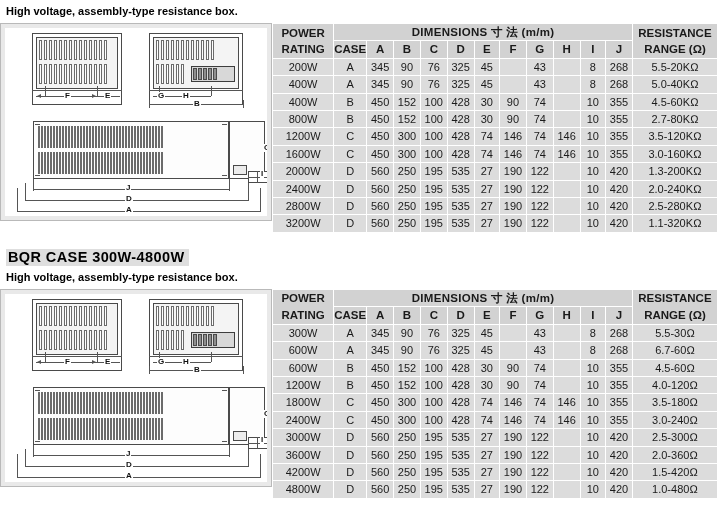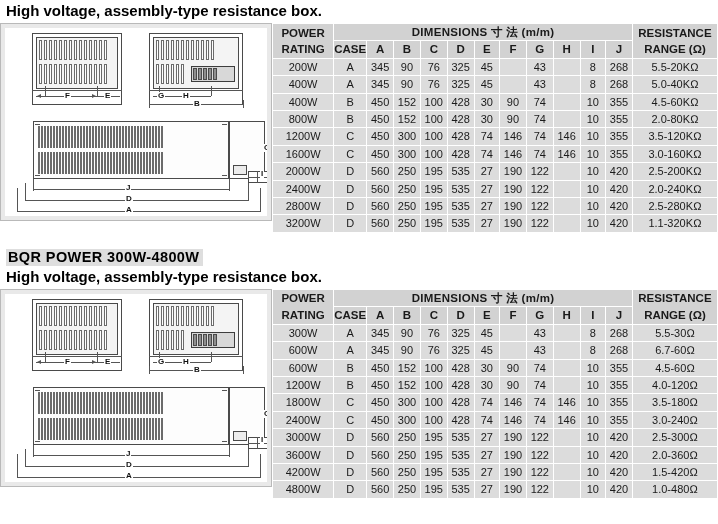--- a/index.html
+++ b/index.html
@@ -21,21 +21,21 @@
     font-size: 14.5px;
     font-weight: bold;
     letter-spacing: 0.4px;
     color: #000;
     background: #dedede;
     padding: 1px 4px 1px 2px;
     line-height: 15px;
   }
   .subtitle {
     padding: 3px 0 4px 6px;
-    font-size: 15px;
+    font-size: 11px;
     font-weight: bold;
     color: #000;
     line-height: 16px;
   }
 
   
   .body-row { display: flex; align-items: stretch; }
 
   .drawing-panel {
     width: 272px;
@@ -399,21 +399,21 @@
                 <td class="c-d">450</td>
                 <td class="c-d">152</td>
                 <td class="c-d">100</td>
                 <td class="c-d">428</td>
                 <td class="c-d">30</td>
                 <td class="c-d">90</td>
                 <td class="c-d">74</td>
                 <td class="c-d"></td>
                 <td class="c-d">10</td>
                 <td class="c-d">355</td>
-                <td class="c-res">2.0-80KΩ</td>
+                <td class="c-res">2.7-80KΩ</td>
               </tr>
               <tr>
                 <td class="c-pow">1200W</td>
                 <td class="c-case">C</td>
                 <td class="c-d">450</td>
                 <td class="c-d">300</td>
                 <td class="c-d">100</td>
                 <td class="c-d">428</td>
                 <td class="c-d">74</td>
                 <td class="c-d">146</td>
@@ -444,21 +444,21 @@
                 <td class="c-d">560</td>
                 <td class="c-d">250</td>
                 <td class="c-d">195</td>
                 <td class="c-d">535</td>
                 <td class="c-d">27</td>
                 <td class="c-d">190</td>
                 <td class="c-d">122</td>
                 <td class="c-d"></td>
                 <td class="c-d">10</td>
                 <td class="c-d">420</td>
-                <td class="c-res">2.5-200KΩ</td>
+                <td class="c-res">1.3-200KΩ</td>
               </tr>
               <tr>
                 <td class="c-pow">2400W</td>
                 <td class="c-case">D</td>
                 <td class="c-d">560</td>
                 <td class="c-d">250</td>
                 <td class="c-d">195</td>
                 <td class="c-d">535</td>
                 <td class="c-d">27</td>
                 <td class="c-d">190</td>
@@ -497,21 +497,21 @@
                 <td class="c-d">10</td>
                 <td class="c-d">420</td>
                 <td class="c-res">1.1-320KΩ</td>
               </tr>
             </tbody>
           </table>
         </div>
       </div>
       <div class="gap-between"></div>
       <div class="section">
-        <div class="title-wrap"><div class="title">BQR POWER 300W-4800W</div></div>
+        <div class="title-wrap"><div class="title">BQR CASE 300W-4800W</div></div>
         <div class="subtitle">High voltage, assembly-type resistance box.</div>
         <div class="body-row">
           <div class="drawing-panel" style="height:198px;">
             <div class="drawing-inner">
               <div class="box" style="left:27px;top:5px;width:90px;height:72px;"></div>
               <div class="box" style="left:31px;top:9px;width:82px;height:52px;background:#f4f4f4;"></div>
               <div class="fins" style="left:34px;top:12px;width:76px;height:20px;">
                 <i></i>
                 <i></i>
                 <i></i>

